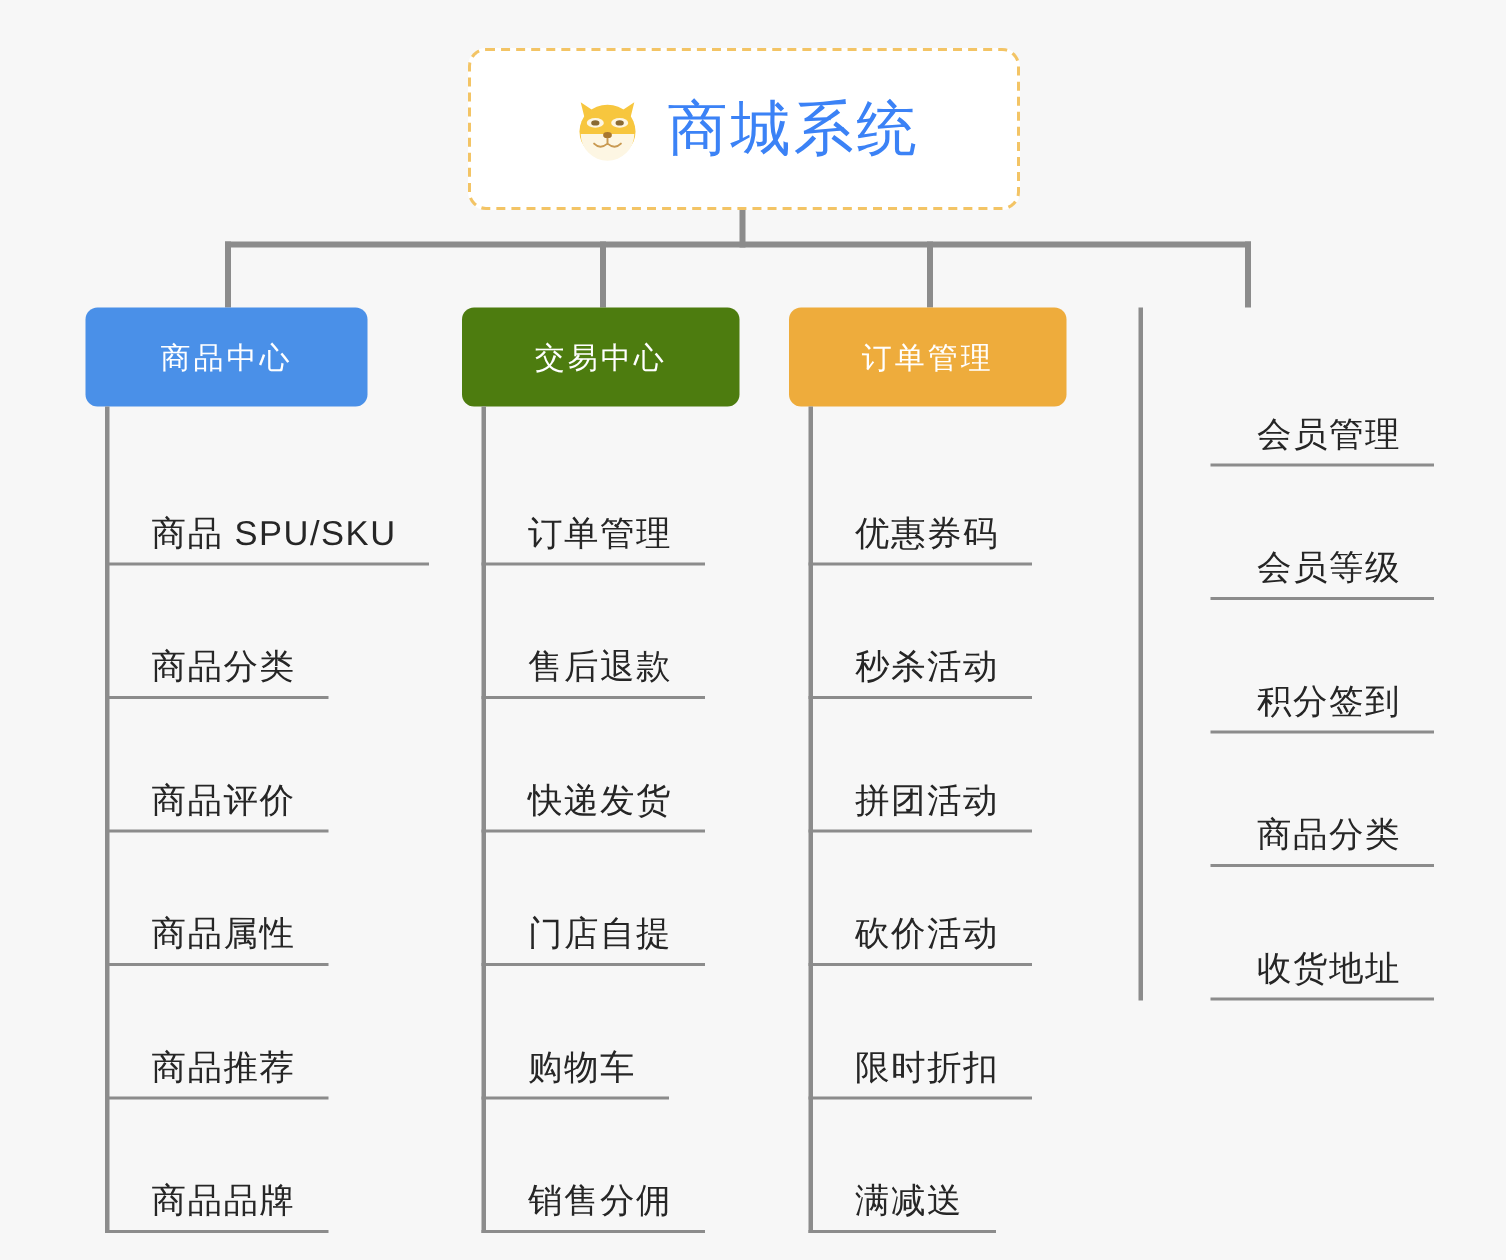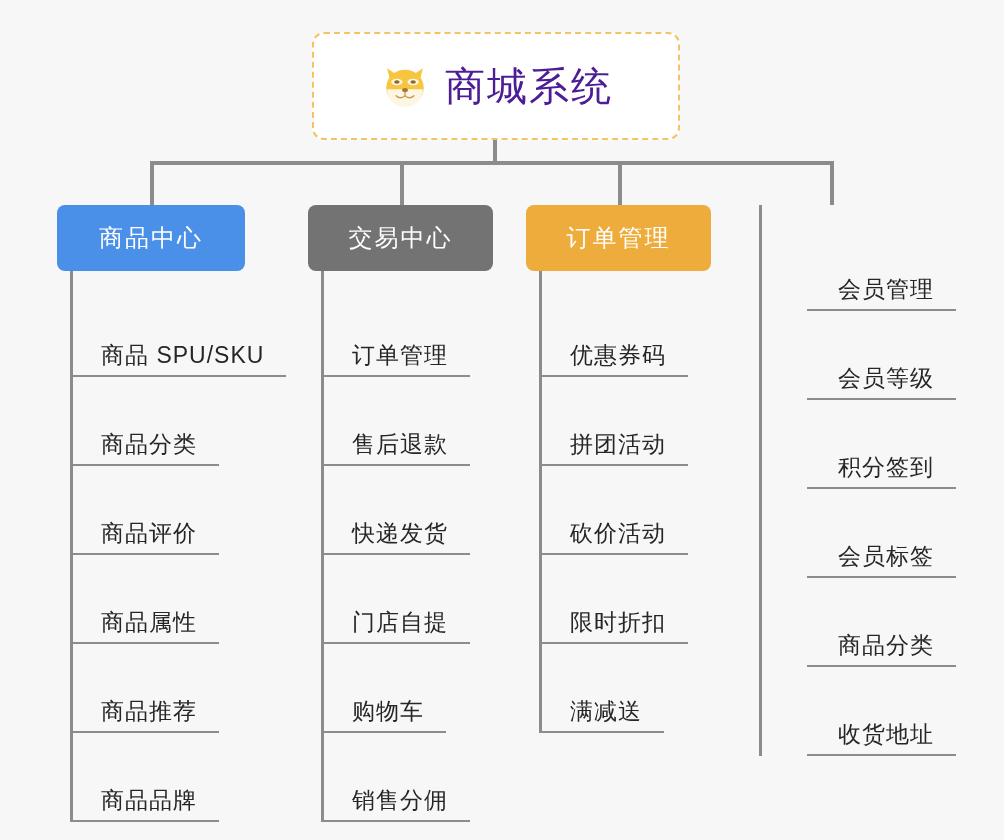--- a/index.html
+++ b/index.html
@@ -87,21 +87,21 @@
   .branch.b2 { left: 526px; width: 185px; }
   .branch.b3 { left: 746px; width: 185px; }
 
   .branch-header {
     height: 66px;
     border-radius: 8px;
     display: flex;
     align-items: center;
     justify-content: center;
     color: #ffffff;
-    font-size: 24px;
+    font-size: 20px;
     letter-spacing: 2px;
     box-sizing: border-box;
   }
   .branch.b0 .branch-header { background: #4a90e8; }
   .branch.b1 .branch-header { background: #e05b5b; }
   .branch.b2 .branch-header { background: #eeac3c; }
   .branch.b3 .branch-header { background: #7ac143; }
 
   
   .leaf-rail {
@@ -141,21 +141,21 @@
       <path d="M54 10 L50 26 L42 18 Z" fill="#f7c63e"></path>
       <ellipse cx="32" cy="34" rx="23" ry="22" fill="#f7c63e"></ellipse>
       <path d="M10 36 a22 22 0 0 0 44 0 Z" fill="#fdf6e3"></path>
       <ellipse cx="22" cy="27" rx="7" ry="4" fill="#fdf6e3"></ellipse>
       <ellipse cx="42" cy="27" rx="7" ry="4" fill="#fdf6e3"></ellipse>
       <ellipse cx="22" cy="27" rx="3.4" ry="2.2" fill="#8a6a33"></ellipse>
       <ellipse cx="42" cy="27" rx="3.4" ry="2.2" fill="#8a6a33"></ellipse>
       <ellipse cx="32" cy="37" rx="3.6" ry="2.6" fill="#a9772f"></ellipse>
       <path d="M32 40 L32 44 M32 44 q-6 5 -11 0 M32 44 q6 5 11 0" stroke="#c99a52" stroke-width="1.6" fill="none" stroke-linecap="round"></path>
     </svg>
-    <div class="root-title" style="color: #4c1d95;">商城系统</div>
+    <div class="root-title" style="color: #3b82f6;">商城系统</div>
   </div>
 
   <div class="conn conn-stem" style="background: rgb(140, 140, 140);"></div>
   <div class="conn conn-bus" style="background: rgb(140, 140, 140);"></div>
   <div class="conn conn-drop d0" style="background: rgb(140, 140, 140);"></div>
   <div class="conn conn-drop d1" style="background: rgb(140, 140, 140);"></div>
   <div class="conn conn-drop d2" style="background: rgb(140, 140, 140);"></div>
   <div class="conn conn-drop d3" style="background: rgb(140, 140, 140);"></div>
 
   <div class="branch b0">
@@ -178,21 +178,21 @@
       <div class="leaf">
           <div class="leaf-inner" style="border-bottom-color: rgb(140, 140, 140);"><span class="leaf-label">商品推荐</span></div>
         </div>
       <div class="leaf">
           <div class="leaf-inner" style="border-bottom-color: rgb(140, 140, 140);"><span class="leaf-label">商品品牌</span></div>
         </div>
     </div>
   </div>
 
   <div class="branch b1">
-    <div class="branch-header" style="background: #737373; justify-content: center;">
+    <div class="branch-header" style="background: #4d7c0f; justify-content: center;">
       <span>交易中心</span>
     </div>
     <div class="leaf-rail" style="border-left-color: rgb(140, 140, 140);">
       <div class="leaf">
           <div class="leaf-inner" style="border-bottom-color: rgb(140, 140, 140);"><span class="leaf-label">订单管理</span></div>
         </div>
       <div class="leaf">
           <div class="leaf-inner" style="border-bottom-color: rgb(140, 140, 140);"><span class="leaf-label">售后退款</span></div>
         </div>
       <div class="leaf">
@@ -212,20 +212,23 @@
 
   <div class="branch b2">
     <div class="branch-header" style="background: rgb(238, 172, 60);">
       <span>订单管理</span>
     </div>
     <div class="leaf-rail" style="border-left-color: rgb(140, 140, 140); text-align: right;">
       <div class="leaf">
           <div class="leaf-inner" style="border-bottom-color: rgb(140, 140, 140);"><span class="leaf-label">优惠券码</span></div>
         </div>
       <div class="leaf">
+          <div class="leaf-inner" style="border-bottom-color: rgb(140, 140, 140);"><span class="leaf-label">秒杀活动</span></div>
+        </div>
+      <div class="leaf">
           <div class="leaf-inner" style="border-bottom-color: rgb(140, 140, 140);"><span class="leaf-label">拼团活动</span></div>
         </div>
       <div class="leaf">
           <div class="leaf-inner" style="border-bottom-color: rgb(140, 140, 140);"><span class="leaf-label">砍价活动</span></div>
         </div>
       <div class="leaf">
           <div class="leaf-inner" style="border-bottom-color: rgb(140, 140, 140);"><span class="leaf-label">限时折扣</span></div>
         </div>
       <div class="leaf">
           <div class="leaf-inner" style="border-bottom-color: rgb(140, 140, 140);"><span class="leaf-label">满减送</span></div>
@@ -238,23 +241,20 @@
       <div class="leaf">
           <div class="leaf-inner" style="border-bottom-color: rgb(140, 140, 140);"><span class="leaf-label">会员管理</span></div>
         </div>
       <div class="leaf">
           <div class="leaf-inner" style="border-bottom-color: rgb(140, 140, 140);"><span class="leaf-label">会员等级</span></div>
         </div>
       <div class="leaf">
           <div class="leaf-inner" style="border-bottom-color: rgb(140, 140, 140);"><span class="leaf-label">积分签到</span></div>
         </div>
       <div class="leaf">
-          <div class="leaf-inner" style="border-bottom-color: rgb(140, 140, 140);"><span class="leaf-label">会员标签</span></div>
-        </div>
-      <div class="leaf">
           <div class="leaf-inner" style="border-bottom-color: rgb(140, 140, 140);"><span class="leaf-label">商品分类</span></div>
         </div>
       <div class="leaf">
           <div class="leaf-inner" style="border-bottom-color: rgb(140, 140, 140);"><span class="leaf-label">收货地址</span></div>
         </div>
     </div>
   </div>
 
 </div>
 

